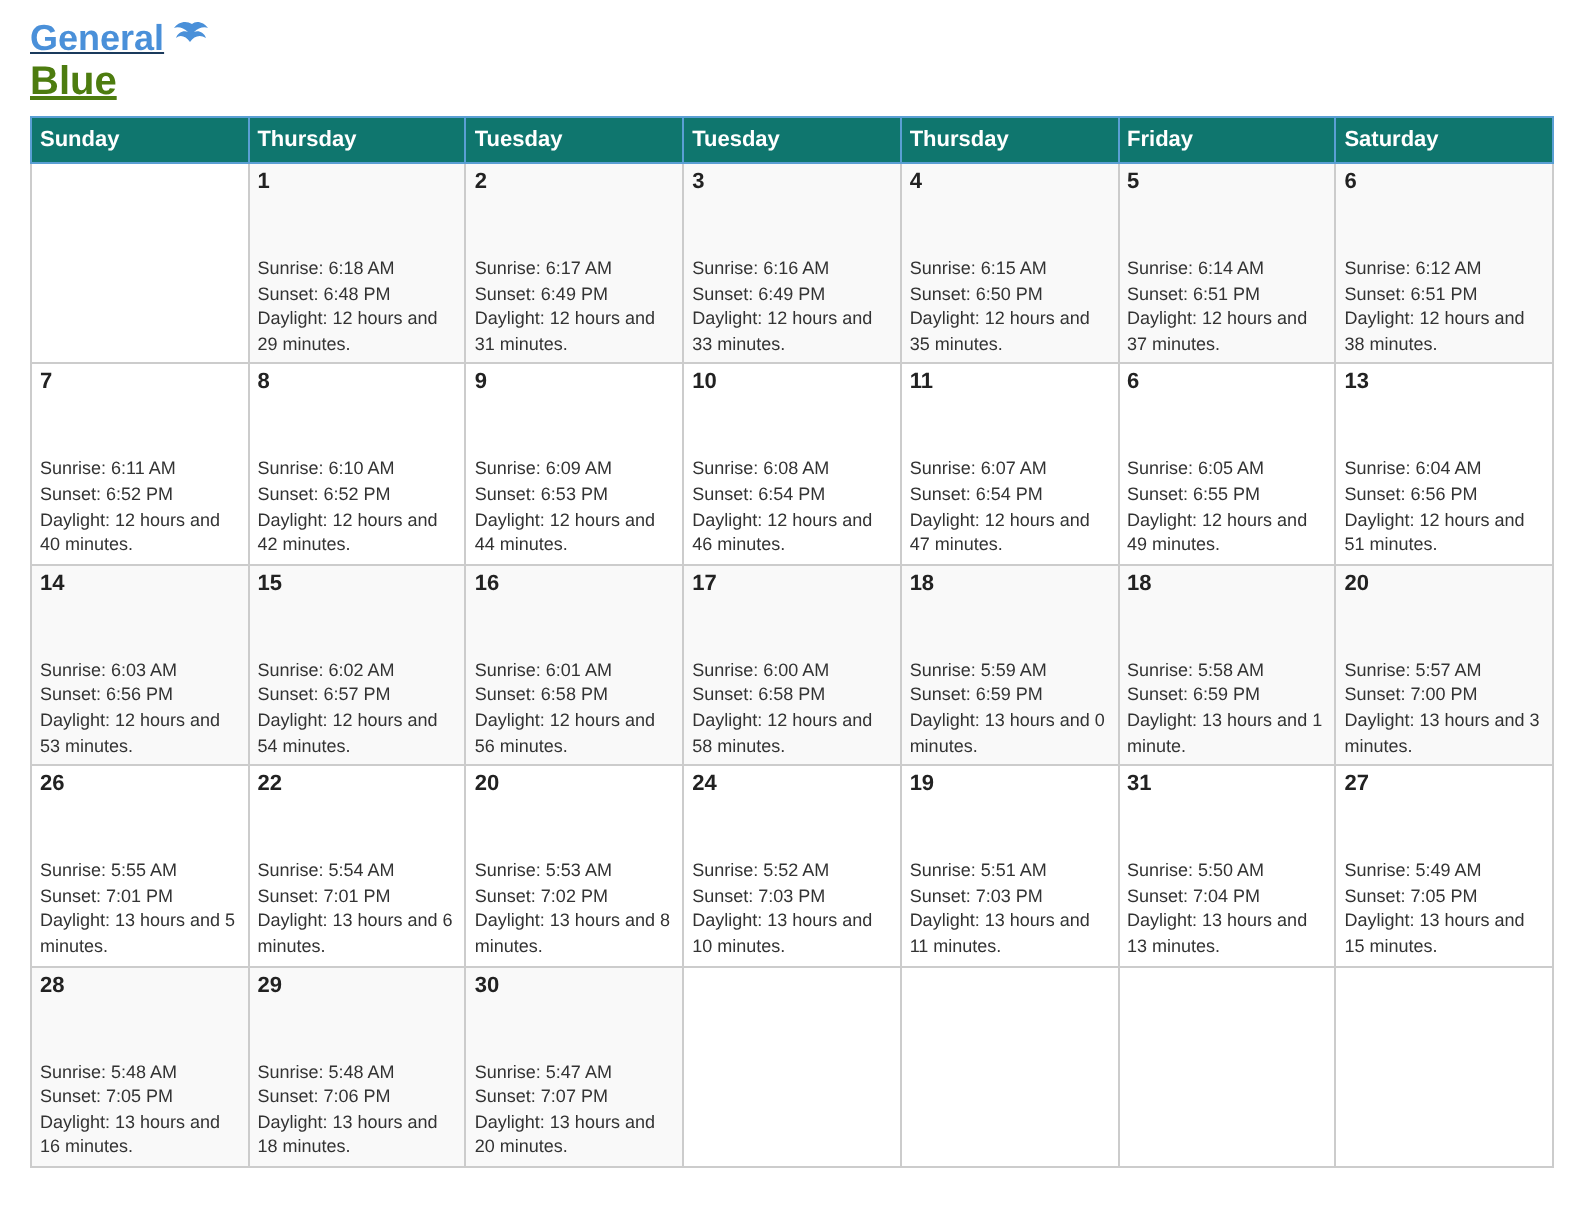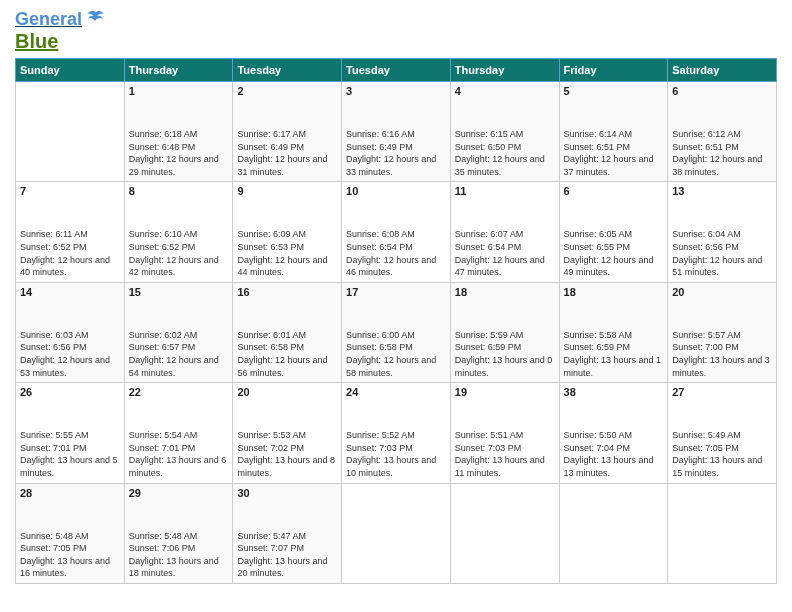--- a/index.html
+++ b/index.html
@@ -228,21 +228,21 @@
         </td>
           <td>
           <div class="day-num">24</div>
           <div class="day-info">Sunrise: 5:52 AM<br>Sunset: 7:03 PM<br>Daylight: 13 hours and 10 minutes.</div>
         </td>
           <td>
           <div class="day-num">19</div>
           <div class="day-info">Sunrise: 5:51 AM<br>Sunset: 7:03 PM<br>Daylight: 13 hours and 11 minutes.</div>
         </td>
           <td>
-          <div class="day-num">38</div>
+          <div class="day-num">31</div>
           <div class="day-info">Sunrise: 5:50 AM<br>Sunset: 7:04 PM<br>Daylight: 13 hours and 13 minutes.</div>
         </td>
           <td>
           <div class="day-num">27</div>
           <div class="day-info">Sunrise: 5:49 AM<br>Sunset: 7:05 PM<br>Daylight: 13 hours and 15 minutes.</div>
         </td>
         </tr>
         <tr>
           <td>
           <div class="day-num">28</div>

